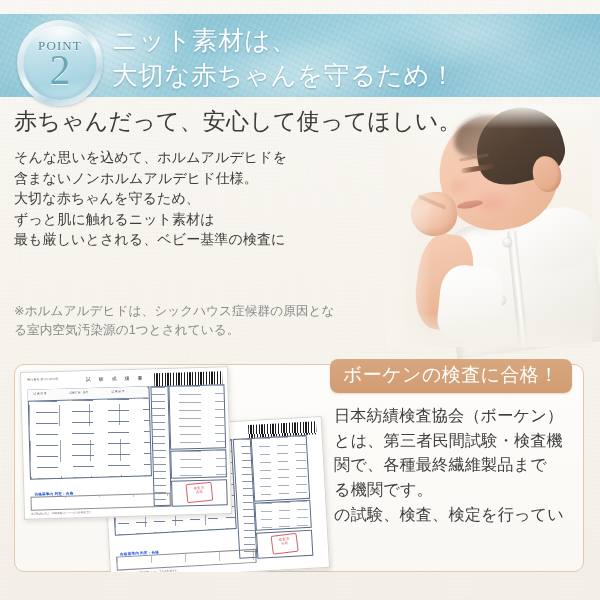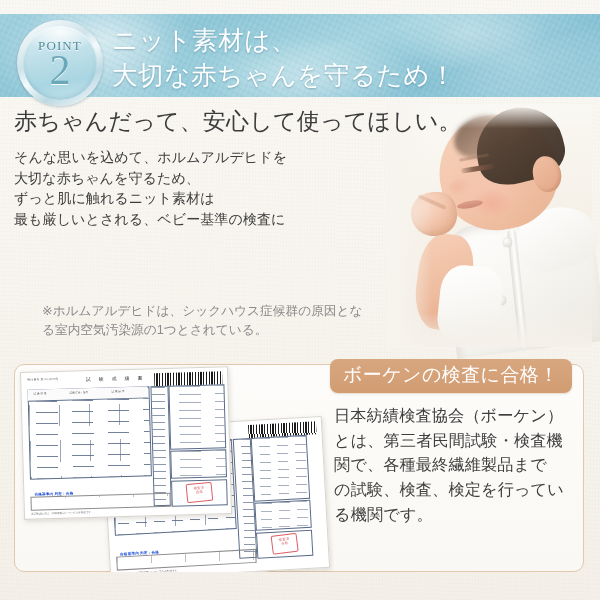--- a/index.html
+++ b/index.html
@@ -321,21 +321,21 @@
   #note {
     position: absolute;
     left: 14px;
     top: 302px;
     font-family: "Liberation Sans", "DejaVu Sans", sans-serif;
     font-size: 12.7px;
     line-height: 1.52;
     color: #8a8a8a;
     z-index: 4;
   }
-  #note div { white-space: nowrap; margin-left: 28px; }
+  #note div { white-space: nowrap; }
 
   
   #lower {
     position: absolute;
     left: 14px;
     top: 364px;
     width: 570px;
     height: 208px;
     box-sizing: border-box;
     border: 1px solid #e0c9ad;
@@ -560,20 +560,21 @@
   <div class="mouth"></div>
   <div class="fist"></div>
   <div class="knuckle"></div>
   <div class="fade"></div>
 </div>
 
 <div id="lede">赤ちゃんだって、安心して使ってほしい。</div>
 
 <div id="body-copy">
   <div>そんな思いを込めて、ホルムアルデヒドを</div>
+  <div>含まないノンホルムアルデヒド仕様。</div>
   <div>大切な赤ちゃんを守るため、</div>
   <div>ずっと肌に触れるニット素材は</div>
   <div>最も厳しいとされる、ベビー基準の検査に</div>
 </div>
 
 <div id="note">
   <div>※ホルムアルデヒドは、シックハウス症候群の原因とな</div>
   <div>る室内空気汚染源の1つとされている。</div>
 </div>
 
@@ -630,15 +631,15 @@
   </div>
 
 </div>
 
 <div id="ribbon">ボーケンの検査に合格！</div>
 
 <div id="desc">
   <div>日本紡績検査協会（ボーケン）</div>
   <div>とは、第三者民間試験・検査機</div>
   <div>関で、各種最終繊維製品まで</div>
+  <div>る機関です。</div>
   <div>の試験、検査、検定を行ってい</div>
-  <div>る機関です。</div>
 </div>
 
 </body></html>

